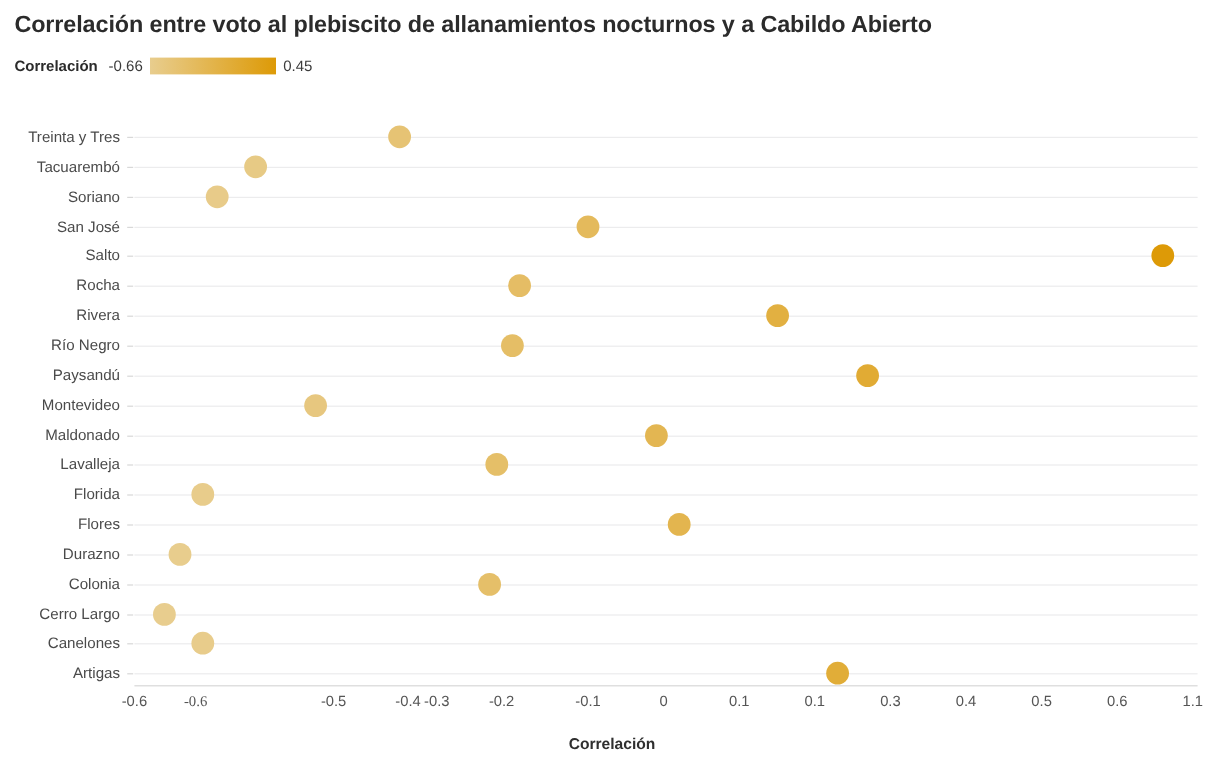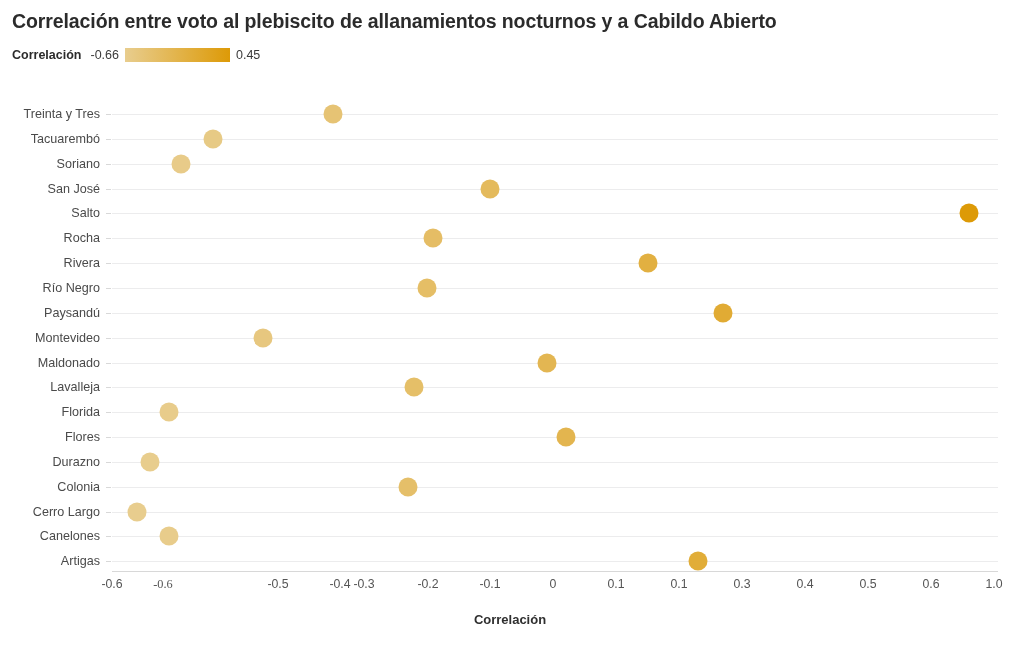--- a/index.html
+++ b/index.html
@@ -216,25 +216,25 @@
       <div class="dot" title="Canelones: -0.61" style="left: 168.7px; top: 536.45px; width: 19px; height: 19px; background: rgb(232, 204, 139);"></div>
       <div class="dot" title="Artigas: 0.23" style="left: 697.9px; top: 561.3px; width: 19px; height: 19px; background: rgb(225, 173, 56);"></div>
     </div>
   <div id="xaxis-line"></div>
   <div id="xticklabels">
       <div class="xtick-label" style="left: 112px;">-0.6</div>
       <div class="xtick-label" style="left: 163px; font-family: Liberation Serif, serif;">-0.6</div>
       <div class="xtick-label" style="left: 238px; margin-left: 40px;">-0.5</div>
       <div class="xtick-label" style="left: 301px; margin-left: 39px;">-0.4</div>
       <div class="xtick-label" style="left: 364px;">-0.3</div>
-      <div class="xtick-label" style="left: 428px;">-0.2</div>
+      <div class="xtick-label" style="left: 418px;">-0.2</div>
       <div class="xtick-label" style="left: 490px;">-0.1</div>
       <div class="xtick-label" style="left: 553px;">0</div>
       <div class="xtick-label" style="left: 616px;">0.1</div>
       <div class="xtick-label" style="left: 679px;">0.1</div>
       <div class="xtick-label" style="left: 742px;">0.3</div>
       <div class="xtick-label" style="left: 805px;">0.4</div>
       <div class="xtick-label" style="left: 868px;">0.5</div>
       <div class="xtick-label" style="left: 931px;">0.6</div>
-      <div class="xtick-label" style="left: 994px;">1.0</div>
+      <div class="xtick-label" style="left: 994px;">1.1</div>
     </div>
   <div id="xaxis-title">Correlación</div>
 </div>
 
 </body></html>

